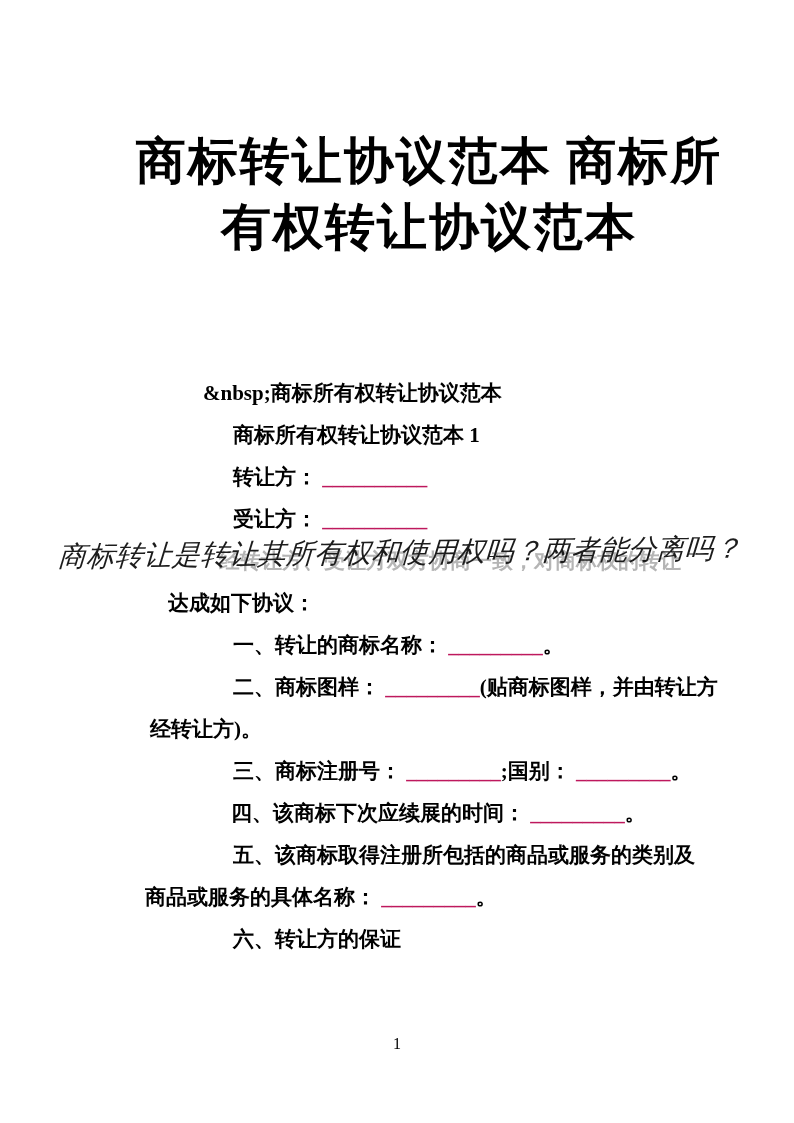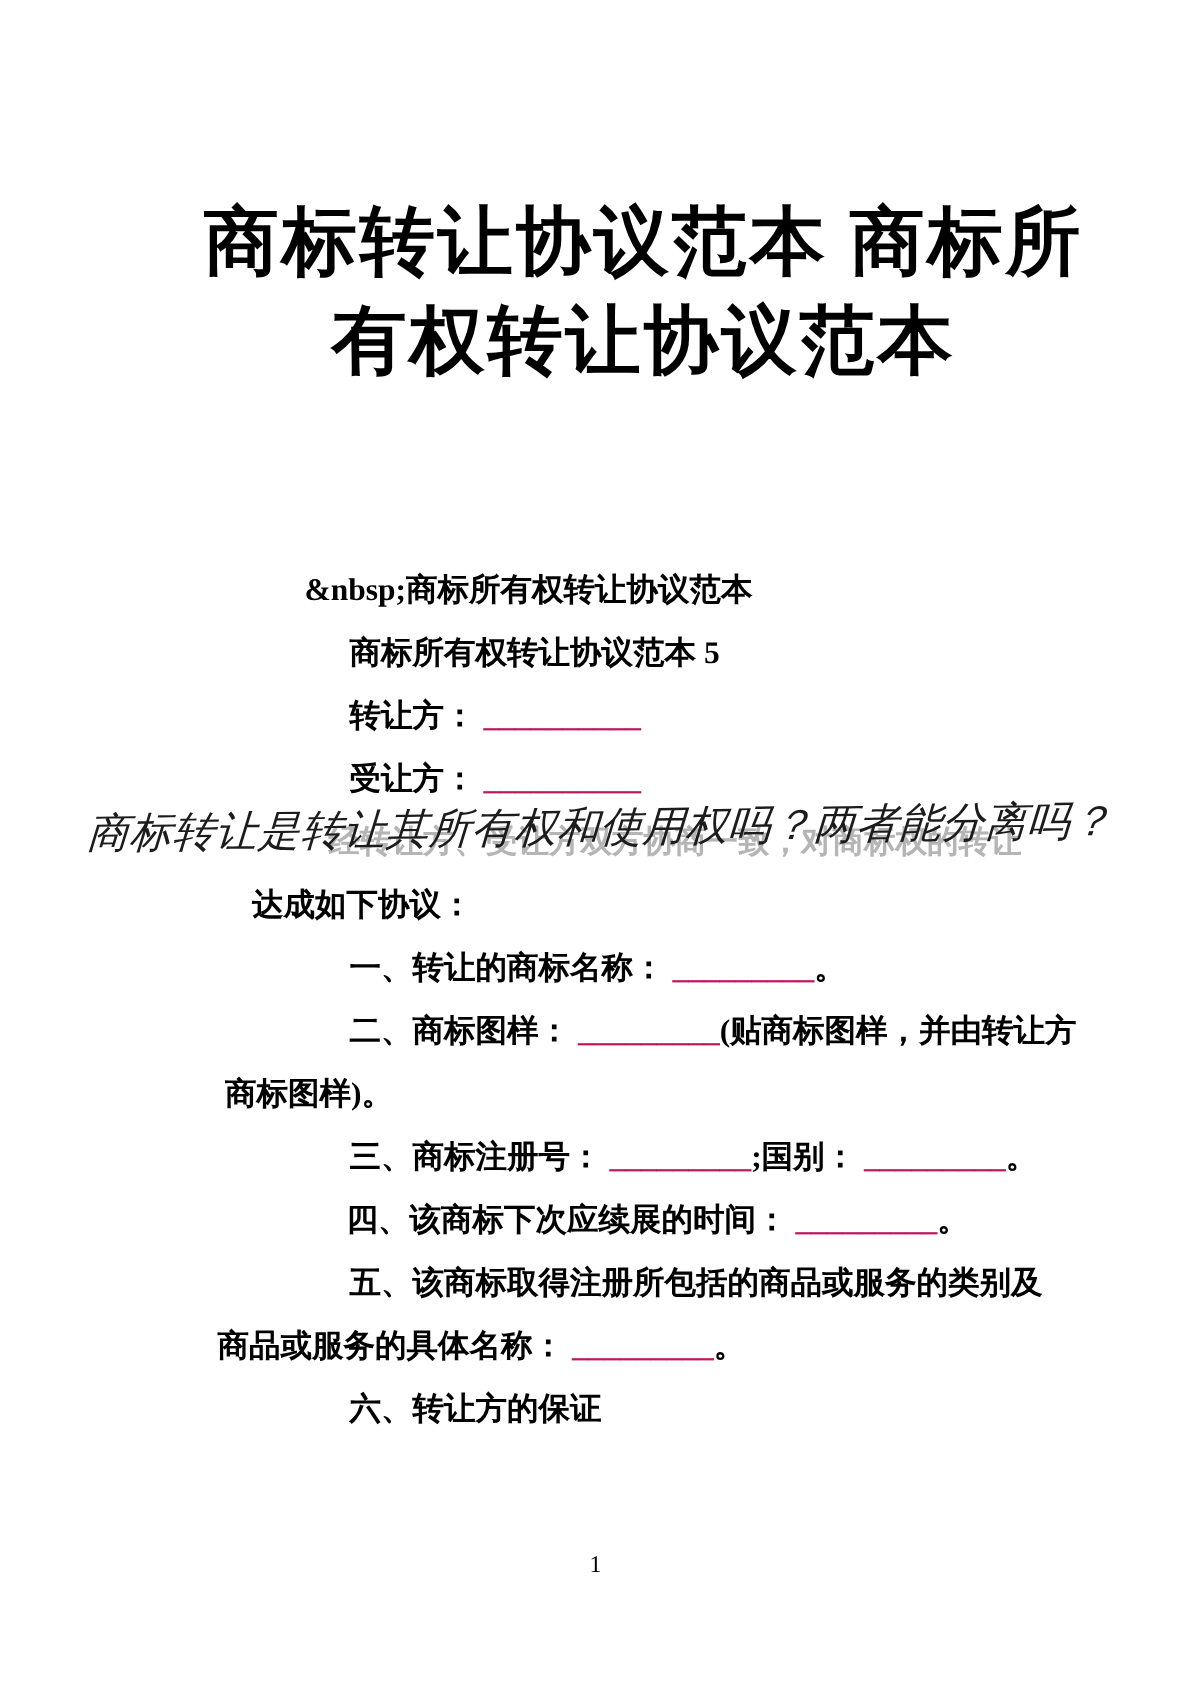--- a/index.html
+++ b/index.html
@@ -35,28 +35,28 @@
 
 <div class="page">
 
   <div class="title">
     <div>商标转让协议范本 商标所</div>
     <div>有权转让协议范本</div>
   </div>
 
   <div class="body-text">
       <div class="line" style="text-indent: 58px;"><span>&amp;nbsp;商标所有权转让协议范本</span></div>
-      <div class="line" style="text-indent: 88px;"><span>商标所有权转让协议范本 5</span></div>
+      <div class="line" style="text-indent: 88px;"><span>商标所有权转让协议范本 1</span></div>
       <div class="line" style="text-indent: 88px;"><span>转让方： </span><span class="blank">__________</span></div>
       <div class="line" style="text-indent: 88px;"><span>受让方： </span><span class="blank">__________</span></div>
       <div class="line faded" style="text-indent: 74px;"><span>经转让方、受让方双方协商一致，对商标权的转让</span></div>
       <div class="line" style="text-indent: 23px;"><span>达成如下协议：</span></div>
       <div class="line" style="text-indent: 88px;"><span>一、转让的商标名称： </span><span class="blank">_________</span><span>。</span></div>
       <div class="line" style="text-indent: 88px;"><span>二、商标图样： </span><span class="blank">_________</span><span>(贴商标图样，并由转让方</span></div>
-      <div class="line" style="text-indent: 5px;"><span>商标图样)。</span></div>
+      <div class="line" style="text-indent: 5px;"><span>经转让方)。</span></div>
       <div class="line" style="text-indent: 88px;"><span>三、商标注册号： </span><span class="blank">_________</span><span>;国别： </span><span class="blank">_________</span><span>。</span></div>
       <div class="line" style="text-indent: 86px;"><span>四、该商标下次应续展的时间： </span><span class="blank">_________</span><span>。</span></div>
       <div class="line" style="text-indent: 88px;"><span>五、该商标取得注册所包括的商品或服务的类别及</span></div>
       <div class="line" style="text-indent: 0px;"><span>商品或服务的具体名称： </span><span class="blank">_________</span><span>。</span></div>
       <div class="line" style="text-indent: 88px;"><span>六、转让方的保证</span></div>
     </div>
 
   <div class="handwriting">商标转让是转让其所有权和使用权吗？两者能分离吗？</div>
 
   <div class="page-number">1</div>

